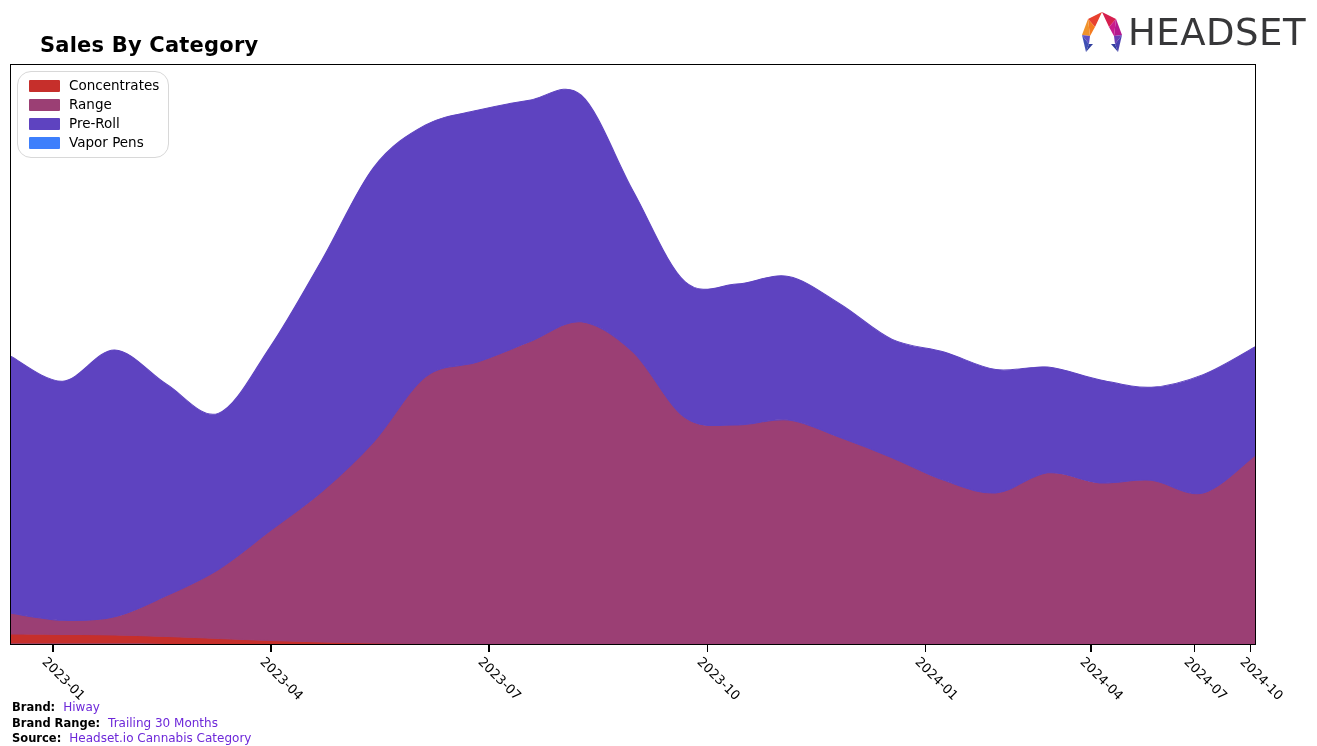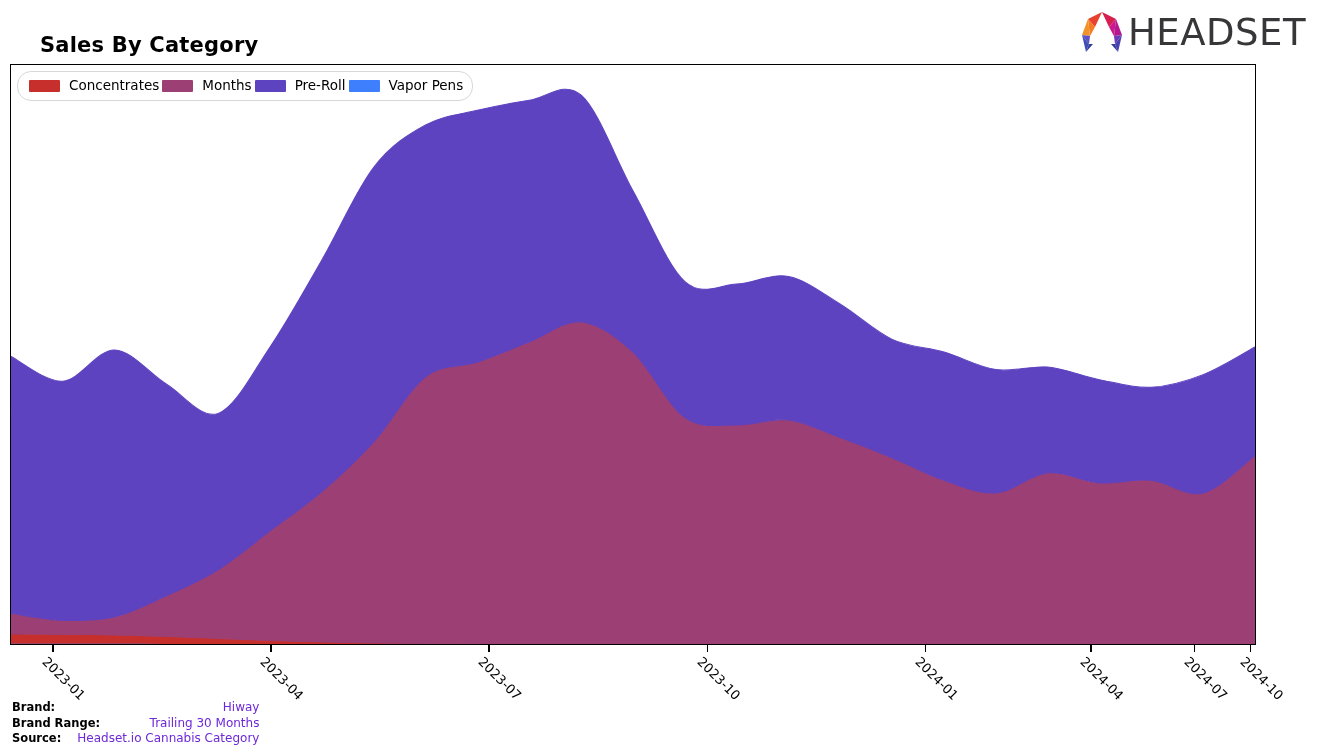--- a/index.html
+++ b/index.html
@@ -84,21 +84,21 @@
   
   .legend-box {
     position: absolute;
     left: 6px;
     top: 6px;
     background: #ffffff;
     border: 1px solid #d8d8d8;
     border-radius: 14px;
     padding: 6px 9px 6px 11px;
     display: flex;
-    flex-direction: row;
+    flex-direction: column;
     gap: 3px;
     z-index: 5;
   }
   .legend-row {
     display: flex;
     align-items: center;
     gap: 9px;
     height: 16px;
   }
   .legend-swatch {
@@ -146,23 +146,22 @@
     position: absolute;
     left: 12px;
     top: 700px;
     display: flex;
     flex-direction: column;
     gap: 1px;
   }
   .footer-row {
     display: flex;
     align-items: baseline;
-    gap: 16px;
+    gap: 8px;
     line-height: 1.18;
-    justify-content: space-between;
   }
   .footer-key {
     font-size: 11.5px;
     font-weight: bold;
     color: #000000;
     white-space: nowrap;
     font-family: "DejaVu Sans", "Liberation Sans", sans-serif;
   }
   .footer-val {
     font-size: 12px;
@@ -207,21 +206,21 @@
         </g>
     </svg>
 
     <div class="legend-box">
       <div class="legend-row">
         <span class="legend-swatch" style="background: rgb(198, 47, 43);"></span>
         <span class="legend-label">Concentrates</span>
       </div>
       <div class="legend-row">
         <span class="legend-swatch" style="background: rgb(155, 63, 116);"></span>
-        <span class="legend-label">Months</span>
+        <span class="legend-label">Range</span>
       </div>
       <div class="legend-row">
         <span class="legend-swatch" style="background: rgb(94, 67, 192);"></span>
         <span class="legend-label">Pre-Roll</span>
       </div>
       <div class="legend-row">
         <span class="legend-swatch" style="background: rgb(61, 127, 252);"></span>
         <span class="legend-label">Vapor Pens</span>
       </div>
     </div>

